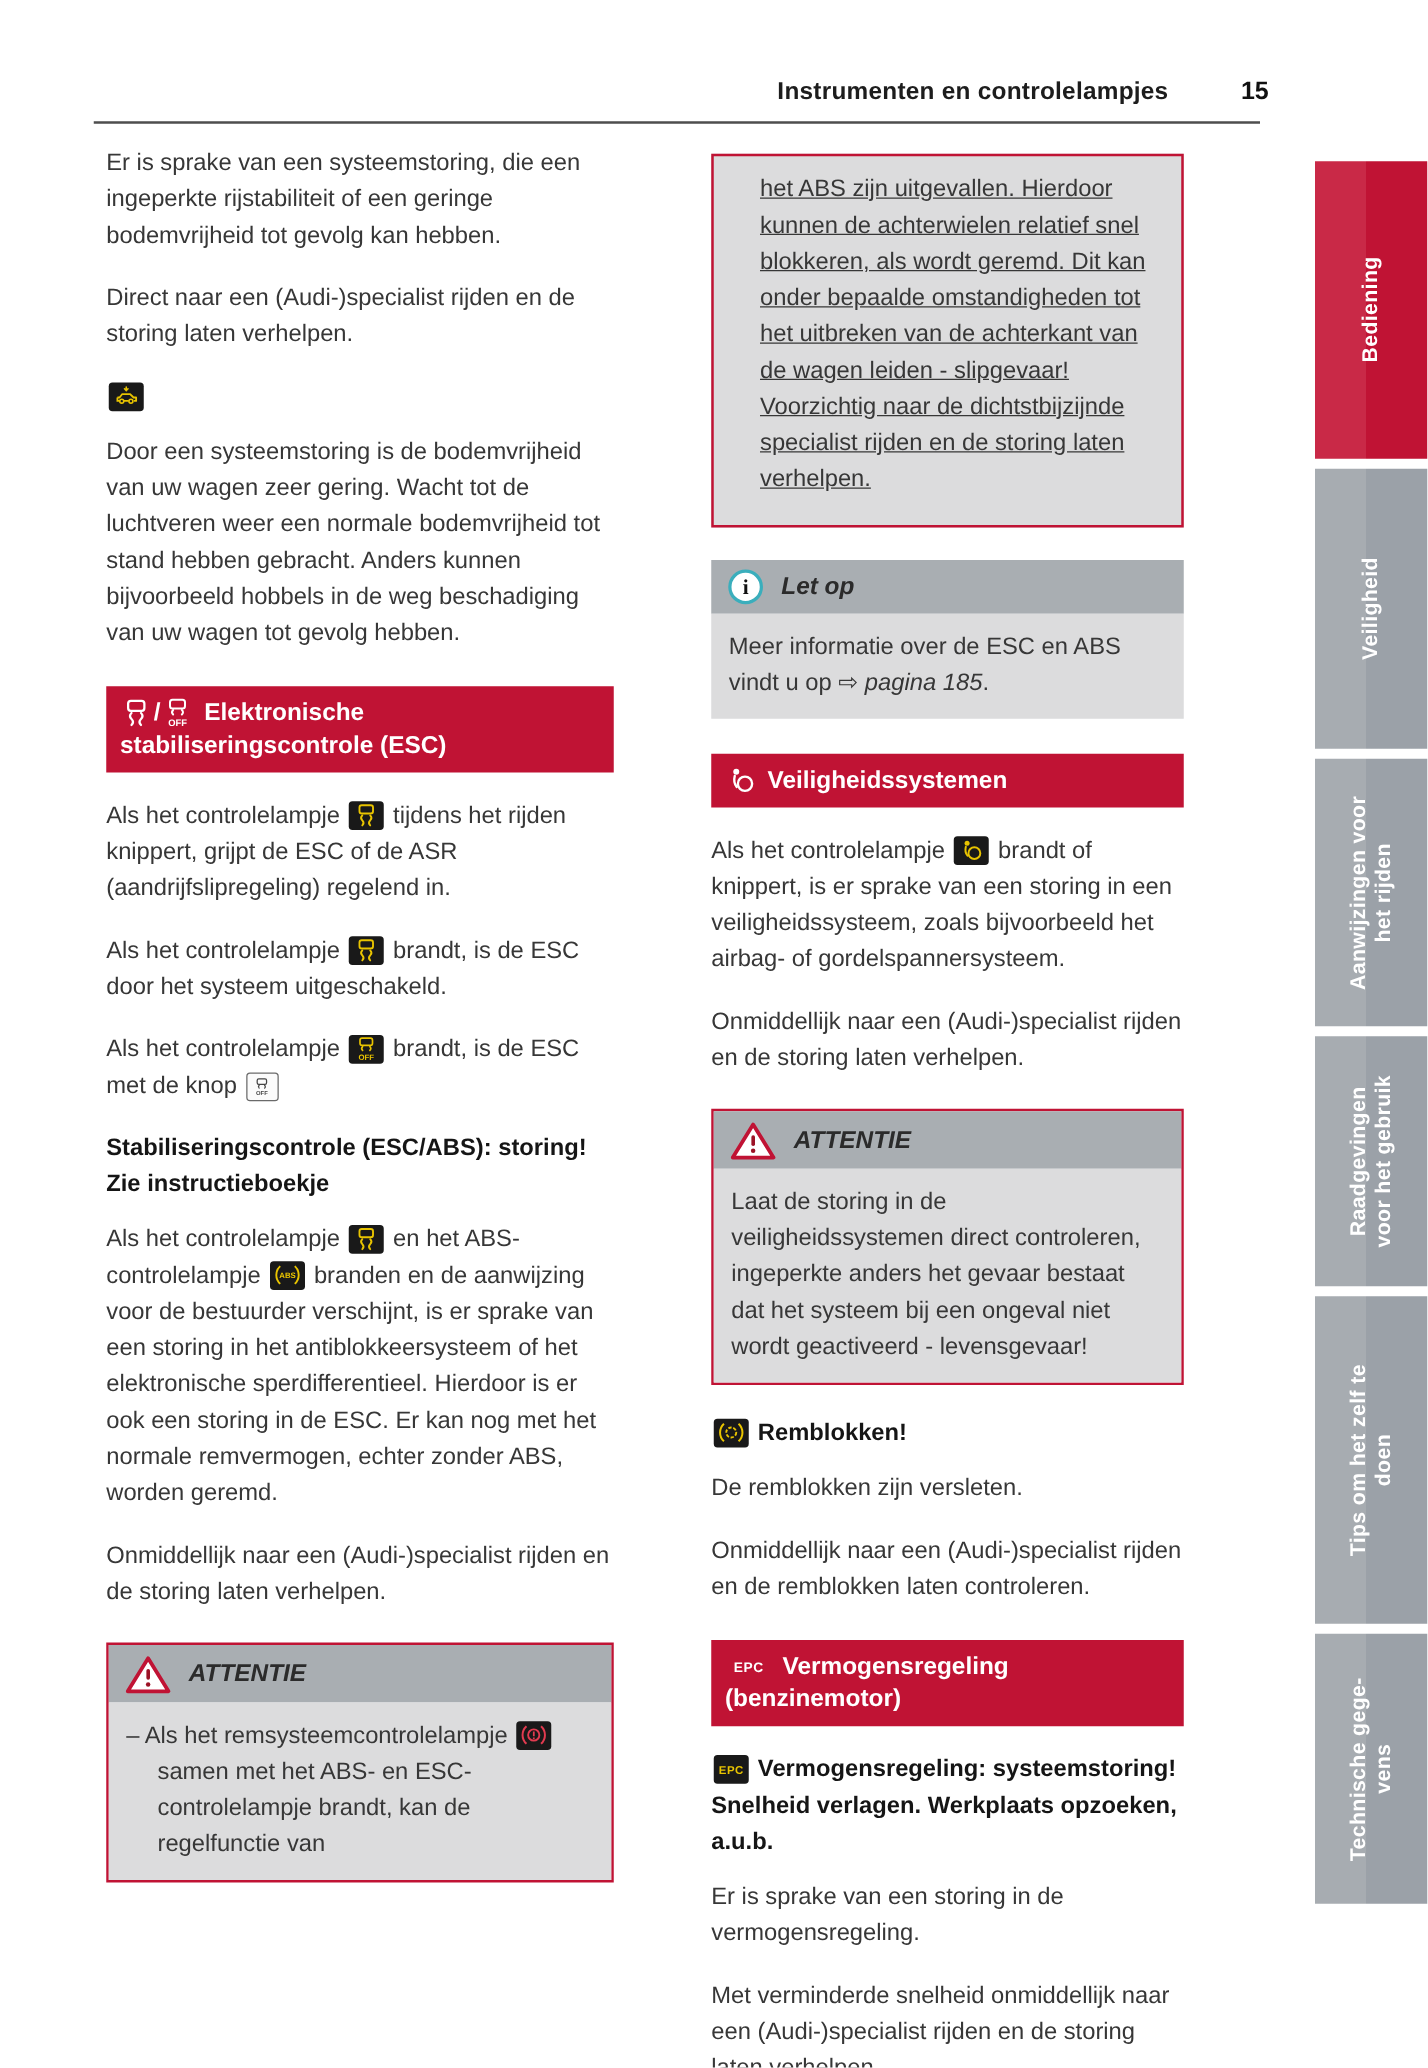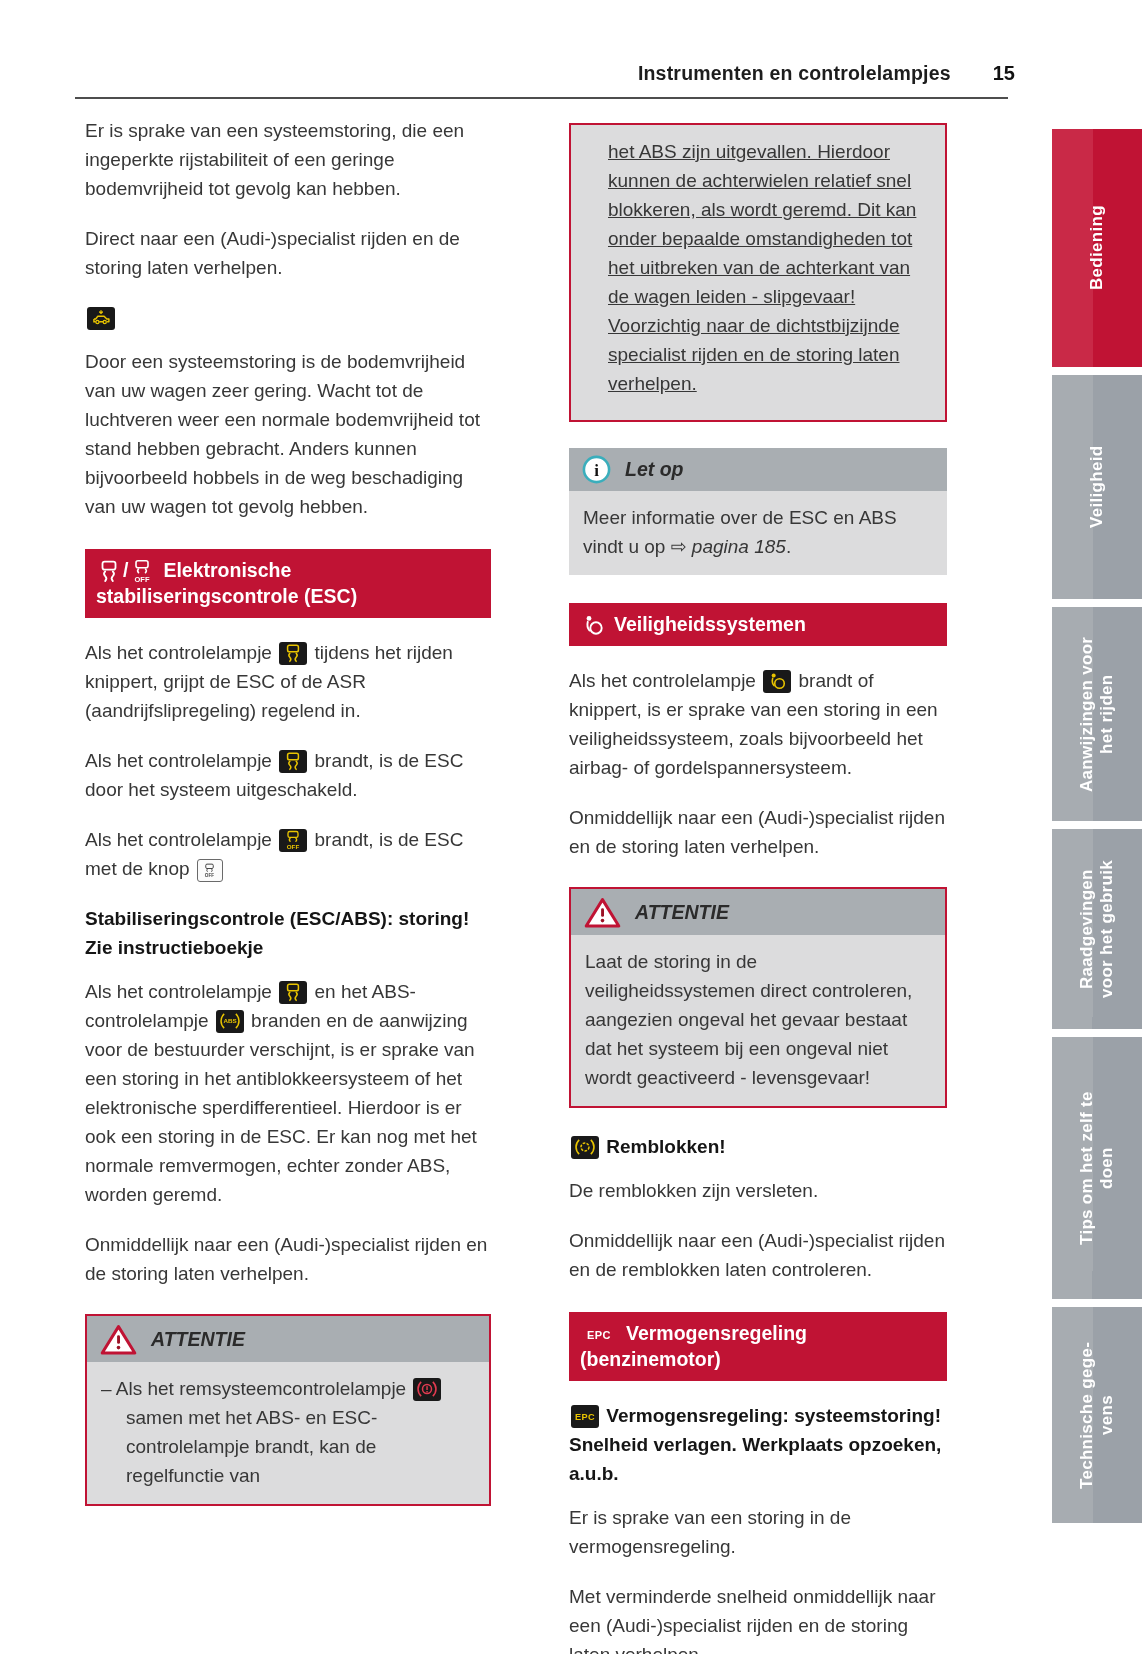--- a/index.html
+++ b/index.html
@@ -2,21 +2,21 @@
 <html><head>
 <meta charset="utf-8">
 <style>
   html,body{margin:0;padding:0;background:#ffffff;}
   body{width:1142px;height:1654px;position:relative;font-family:"Liberation Sans",sans-serif;color:#373737;overflow:hidden;}
   .page{position:absolute;inset:0;background:#fff;}
 
   
   .pagehead{position:absolute;top:62px;left:85px;width:930px;display:flex;justify-content:flex-end;align-items:baseline;text-align:center;}
   .pagehead .title{font-weight:bold;font-size:19.5px;color:#1d1d1d;letter-spacing:.2px;}
-  .pagehead .num{font-weight:bold;font-size:20px;color:#111;margin-left:42px;}
+  .pagehead .num{font-weight:bold;font-size:20px;color:#111;margin-left:58px;}
   .rule{position:absolute;top:97px;left:75px;width:933px;height:0;border-bottom:2px solid #4e4e4e;}
 
   
   main{position:absolute;top:116px;left:85px;display:flex;gap:78px;}
   .col{display:block;}
   .col-left{width:406px;}
   .col-right{width:378px;}
   p{margin:0 0 21px;font-size:19px;line-height:29px;}
   .subhead{font-weight:bold;color:#151515;margin:2px 0 15px;}
   em{font-style:italic;}
@@ -210,21 +210,21 @@
             <span class="plainic tri">
               <svg viewBox="0 0 39 34" xmlns="http://www.w3.org/2000/svg">
                 <path d="M19.5 4.6 35.8 31H3.2Z" fill="#ffffff" stroke="#c01334" stroke-width="3" stroke-linejoin="round"></path>
                 <rect x="18.1" y="13.2" width="2.9" height="8.6" rx="1.4" fill="#9c1226"></rect>
                 <circle cx="19.5" cy="25.6" r="1.8" fill="#9c1226"></circle>
               </svg>
             </span>
             <span class="note-title">ATTENTIE</span>
           </div>
           <div class="note-body">
-            <p><span>Laat de storing in de veiligheidssystemen direct controleren, aangezien ongeval het gevaar bestaat dat het systeem bij een ongeval niet wordt geactiveerd - levensgevaar!</span></p>
+            <p><span>Laat de storing in de veiligheidssystemen direct controleren, ingeperkte anders het gevaar bestaat dat het systeem bij een ongeval niet wordt geactiveerd - levensgevaar!</span></p>
           </div>
         </section>
         <p class="subhead"><span class="ind">
             <svg viewBox="0 0 24 24" xmlns="http://www.w3.org/2000/svg">
               <path d="M5 3.5a11.5 11.5 0 0 0 0 17" fill="none" stroke="#e9c400" stroke-width="1.9"></path>
               <path d="M19 3.5a11.5 11.5 0 0 1 0 17" fill="none" stroke="#e9c400" stroke-width="1.9"></path>
               <circle cx="12" cy="12" r="4.8" fill="none" stroke="#e9c400" stroke-width="1.8" stroke-dasharray="3.2 1.6"></circle>
             </svg>
           </span><span> Remblokken!</span></p>
         <p><span>De remblokken zijn versleten.</span></p>

